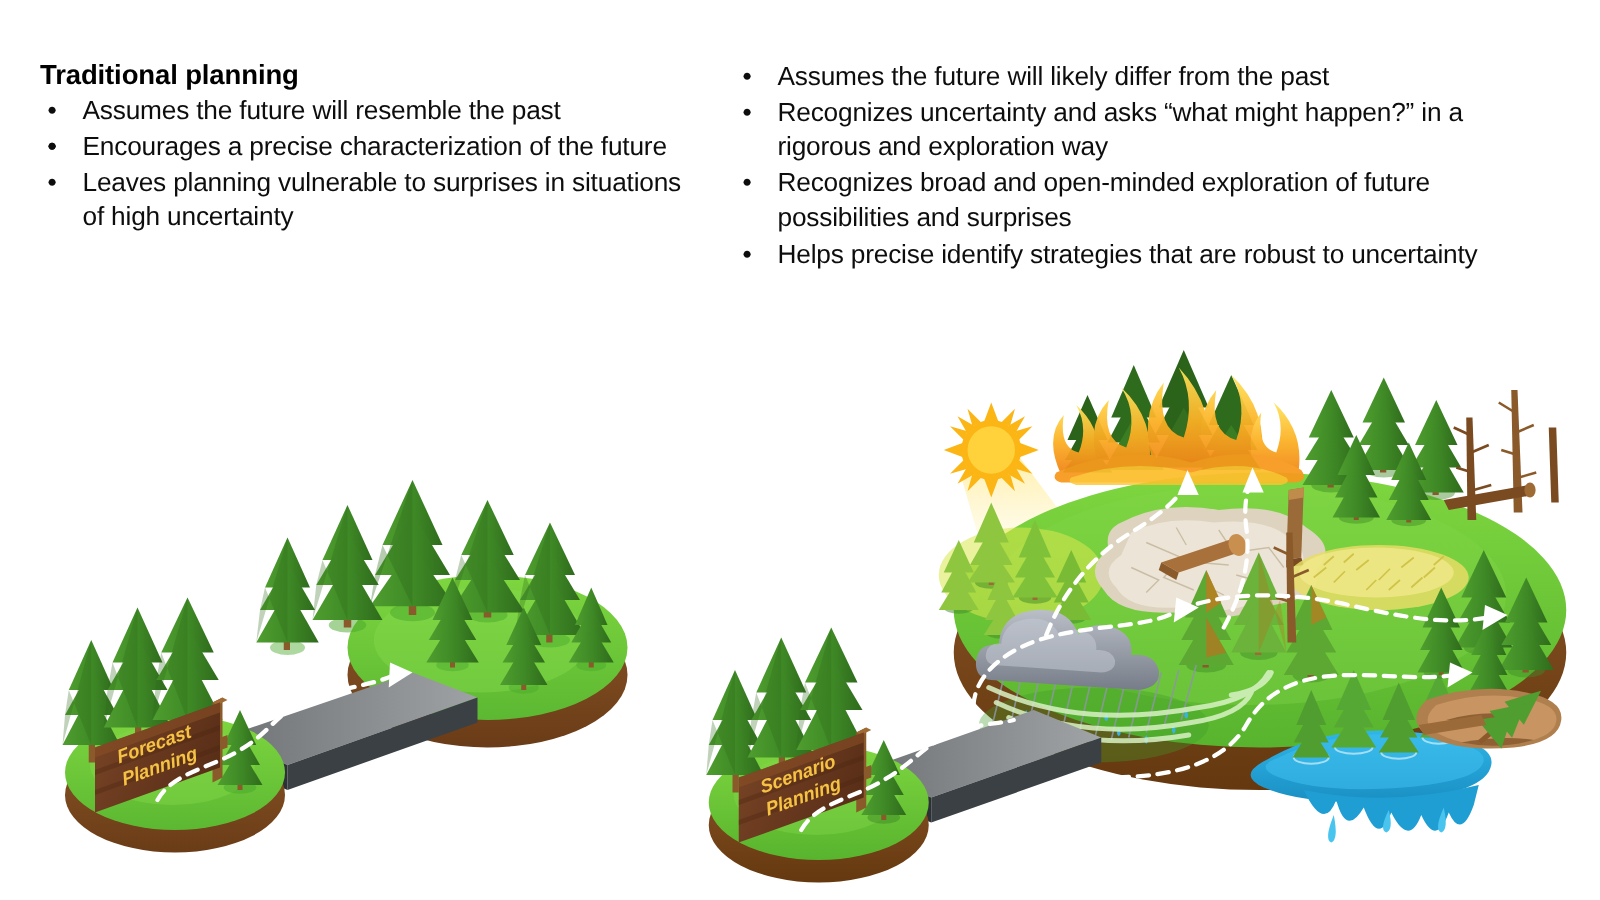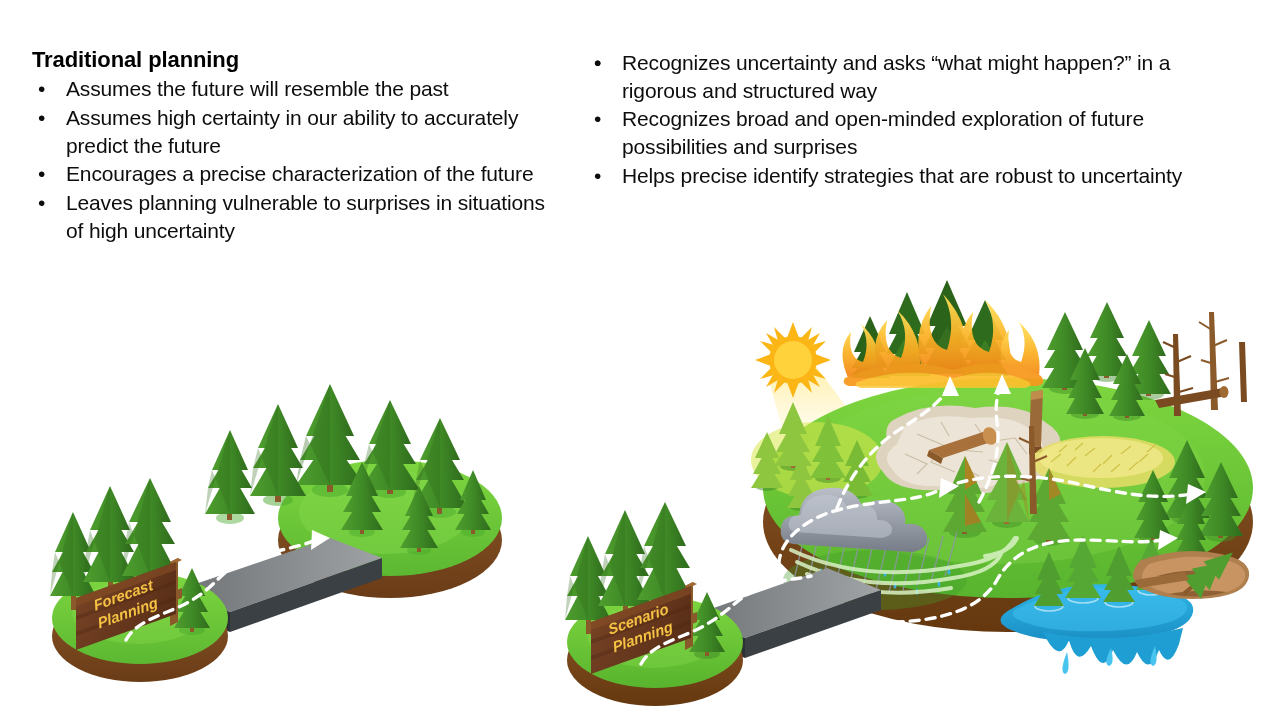--- a/index.html
+++ b/index.html
@@ -34,30 +34,30 @@
 </style>
 </head>
 <body>
 
 <div class="stage">
 
   <div class="col col-left">
     <div class="col-title">Traditional planning</div>
     <ul class="bullets">
       <li><span class="dot">•</span><span>Assumes the future will resemble the past</span></li>
-      <li><span class="dot">•</span><span>Assumes high certainty in our ability to accurately predict the future</span></li>
+      <li><span class="dot">•</span></li>
       <li><span class="dot">•</span><span>Encourages a precise characterization of the future</span></li>
       <li><span class="dot">•</span><span>Leaves planning vulnerable to surprises in situations of high uncertainty</span></li>
     </ul>
   </div>
 
   <div class="col col-right">
     <ul class="bullets">
-      <li><span class="dot">•</span></li>
-      <li><span class="dot">•</span><span>Recognizes uncertainty and asks “what might happen?” in a rigorous and structured way</span></li>
+      <li><span class="dot">•</span><span>Assumes the future will likely differ from the past</span></li>
+      <li><span class="dot">•</span><span>Recognizes uncertainty and asks “what might happen?” in a rigorous and exploration way</span></li>
       <li><span class="dot">•</span><span>Recognizes broad and open-minded exploration of future possibilities and surprises</span></li>
       <li><span class="dot">•</span><span>Helps precise identify strategies that are robust to uncertainty</span></li>
     </ul>
   </div>
 
   <div class="scene scene-left">
     <svg width="480" height="400" viewBox="0 0 480 400">
       <defs>
         <linearGradient id="grassL" x1="0" y1="0" x2="0" y2="1">
           <stop offset="0" stop-color="#7ed63f"></stop>

